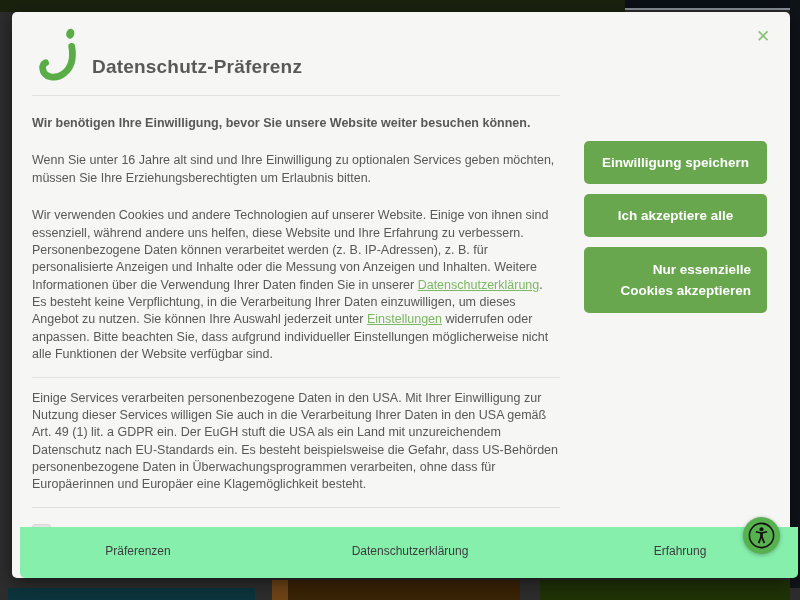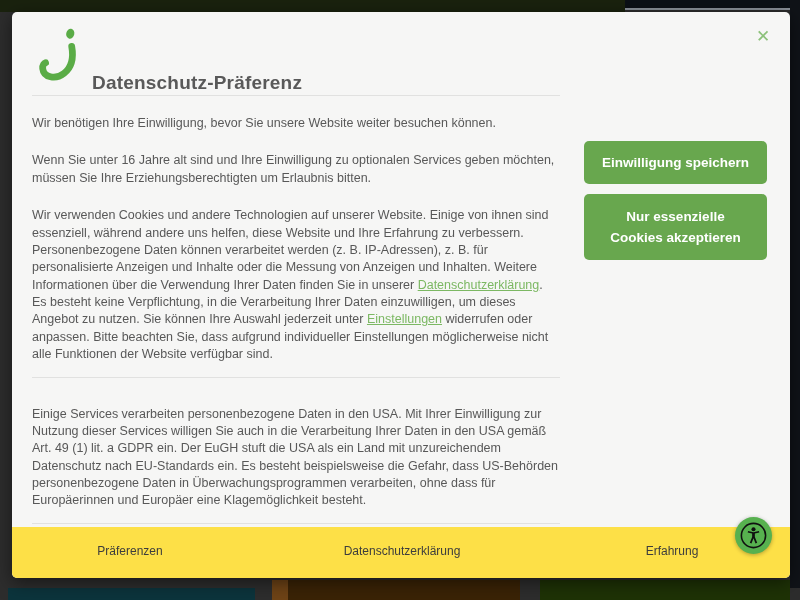--- a/index.html
+++ b/index.html
@@ -22,60 +22,60 @@
   
   .modal {
     position:absolute; left:12px; top:12px; width:778px; height:566px;
     background:#f6f6f5; border-radius:5px;
     box-shadow: 0 4px 18px rgba(0,0,0,.5);
   }
   .modal-header { position:absolute; left:0; top:0; width:100%; height:83px; }
   .logo { position:absolute; left:22px; top:13px; width:58px; height:60px; }
   .modal-title {
     position:absolute; left:80px; top:44px;
-    font-size:19px; font-weight:bold; color:#595959; letter-spacing:.2px;margin-top:16px;
+    font-size:19px; font-weight:bold; color:#595959; letter-spacing:.2px;
   }
   .close-btn {
     position:absolute; top:14px; right:16px; width:22px; height:22px;
     color:#8cc17a; font-size:17px; line-height:22px; text-align:center;
     cursor:pointer; background:none; border:none; font-family:inherit;
   }
 
   .content-col { position:absolute; left:20px; top:83px; width:528px; }
   .divider { border:none; border-top:1px solid #e1e1e0; height:0; width:100%; }
   .content-col p {
     font-size:12.5px; line-height:1.39; color:#585858; margin-top:20px;
   }
-  .content-col p.first { margin-top:19px; }
+  .content-col p.first { margin-top:19px;font-weight:bold; }
   .content-col .divider { margin-top:13px; }
-  .content-col p.after-div { margin-top:28px; }
+  .content-col p.after-div { margin-top:12px; }
   a.green-link { color:#7cb863; text-decoration:underline; cursor:pointer; }
 
   .checkbox-row { display:flex; align-items:center; margin-top:16px; }
   .checkbox {
     width:19px; height:19px; background:#e3e3e2; border:1px solid #d8d8d7;
     border-radius:3px; color:#9b9b9b; font-size:12px; line-height:17px;
     text-align:center; cursor:default;
   }
   .checkbox-label { margin-left:14px; font-size:13px; font-weight:bold; color:#4a4a4a; }
 
   .button-col {
     position:absolute; left:572px; top:129px; width:183px;
     display:flex; flex-direction:column; gap:10px;
   }
   .consent-btn {
     width:100%; background:#68a74e; color:#ffffff; border:none; border-radius:5px;
     font-family:inherit; font-size:13.5px; font-weight:bold; line-height:21px;
     padding:11px 16px; cursor:pointer;
   }
-  .consent-btn.tall { padding:12px 16px; }
+  .consent-btn.tall { padding:12px 16px;text-align:right; }
 
   .modal-footer {
-    position:absolute; left:0; bottom:0; width:100%; height:51px;
-    background:#fde047; border-radius:0 0 5px 5px;text-decoration:underline;
+    position:absolute; left:8px; bottom:0; width:100%; height:51px;
+    background:#86efac; border-radius:0 0 5px 5px;text-decoration:underline;
   }
   .footer-link {
     position:absolute; top:17px; transform:translateX(-50%);
     font-size:12px; color:#3d3d3d; cursor:pointer; white-space:nowrap;
   }
   .footer-link.l1 { left:118px; }
   .footer-link.l2 { left:390px; }
   .footer-link.l3 { left:660px; }
   .a11y-btn {
     position:absolute; right:18px; top:-10px; width:37px; height:37px;
@@ -114,20 +114,21 @@
     <p class="after-div">Einige Services verarbeiten personenbezogene Daten in den USA. Mit Ihrer Einwilligung zur Nutzung dieser Services willigen Sie auch in die Verarbeitung Ihrer Daten in den USA gemäß Art. 49 (1) lit. a GDPR ein. Der EuGH stuft die USA als ein Land mit unzureichendem Datenschutz nach EU-Standards ein. Es besteht beispielsweise die Gefahr, dass US-Behörden personenbezogene Daten in Überwachungsprogrammen verarbeiten, ohne dass für Europäerinnen und Europäer eine Klagemöglichkeit besteht.</p>
     <hr class="divider">
     <div class="checkbox-row">
       <div class="checkbox">✓</div>
       <span class="checkbox-label">Verwendung</span>
     </div>
   </div>
 
   <div class="button-col">
     <button class="consent-btn">Einwilligung speichern</button>
+    <button class="consent-btn">Ich akzeptiere alle</button>
     <button class="consent-btn tall">Nur essenzielle Cookies akzeptieren</button>
   </div>
 
   <div class="modal-footer">
     <a class="footer-link l1">Präferenzen</a>
     <a class="footer-link l2">Datenschutzerklärung</a>
     <a class="footer-link l3">Erfahrung</a>
     <button class="a11y-btn">
       <svg width="31" height="31" viewBox="0 0 32 32">
         <circle cx="16" cy="16" r="12.5" fill="none" stroke="#101010" stroke-width="1.6"></circle>

